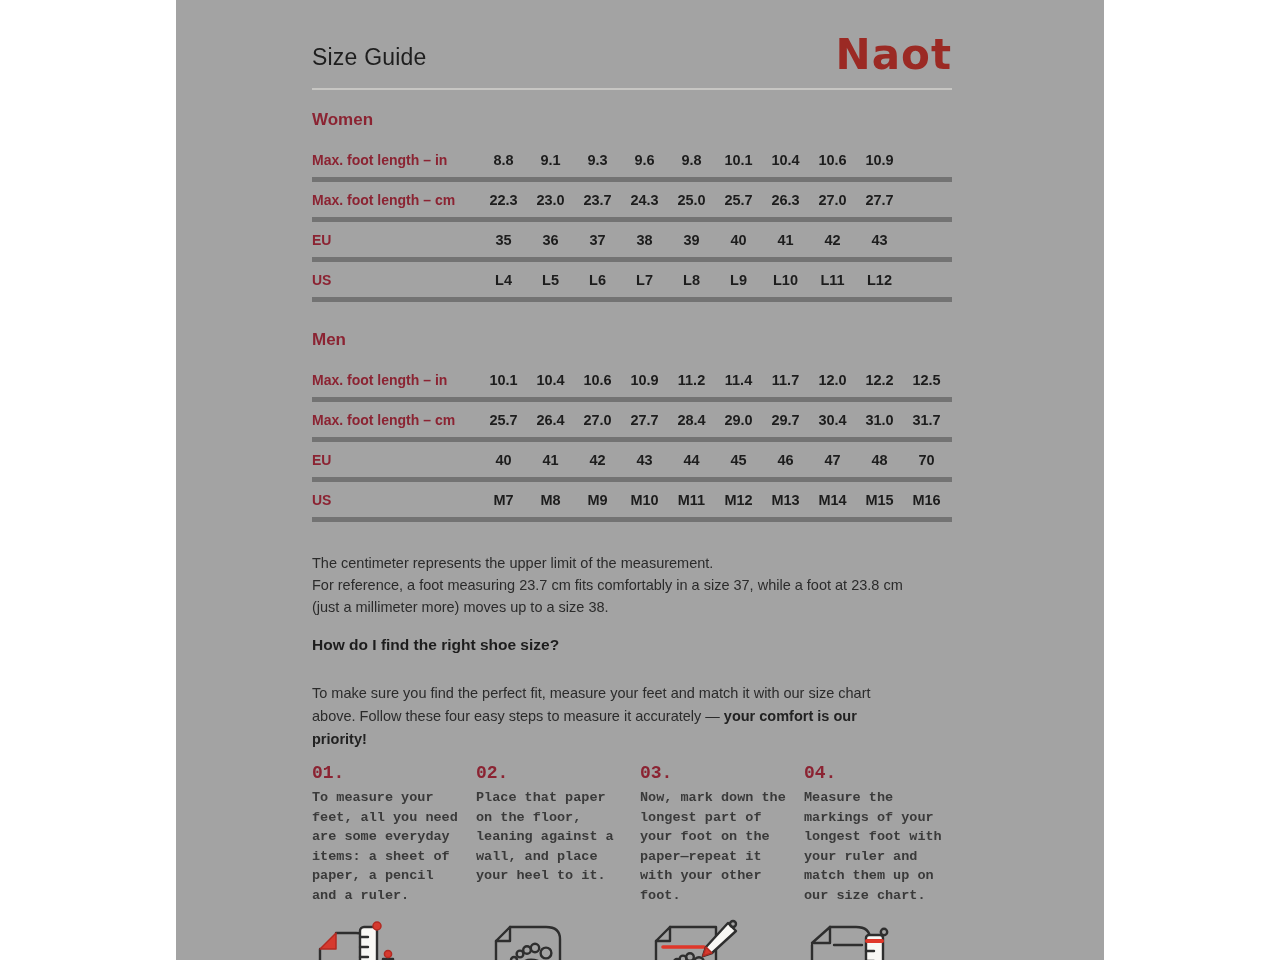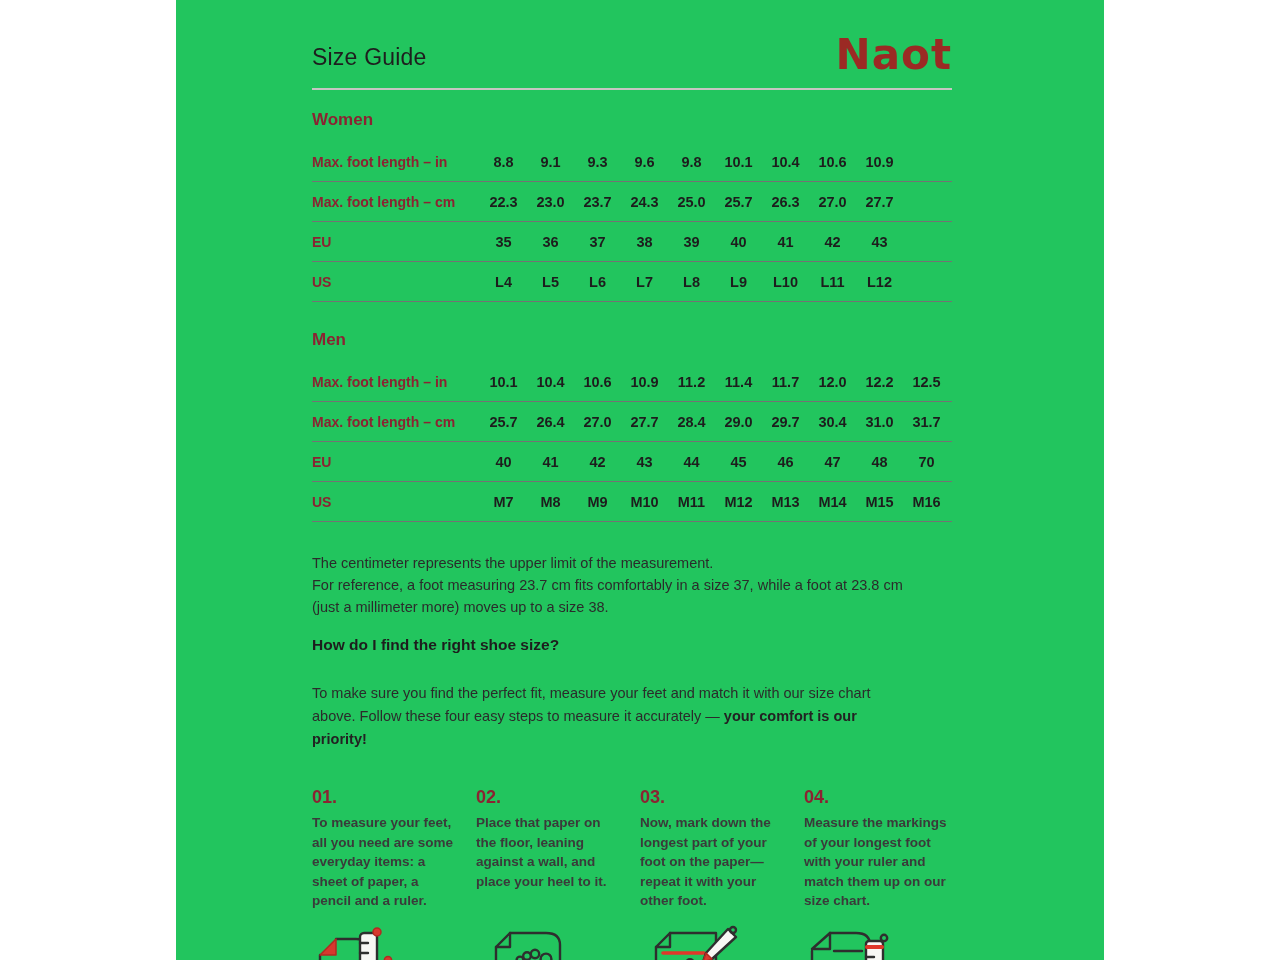--- a/index.html
+++ b/index.html
@@ -1,47 +1,47 @@
 <!DOCTYPE html>
 <html><head>
 <meta charset="utf-8">
 <style>
   * { box-sizing: border-box; }
   html, body { margin: 0; padding: 0; background: #ffffff; }
   body { font-family: "Liberation Sans", sans-serif; }
   .canvas { width: 1280px; height: 960px; margin: 0 auto; background: #ffffff; overflow: hidden; }
-  .page { width: 928px; height: 960px; margin: 0 auto; background: #22c55e;
+  .page { width: 928px; height: 960px; margin: 0 auto; background: #a3a3a3;
           padding: 34px 152px 0 136px; }
 
   
   .header { display: flex; justify-content: space-between; align-items: flex-start; }
   .title { font-size: 23px; font-weight: 500; color: #1e1e1e; padding-top: 10px; letter-spacing: .2px; }
   .logo { font-family: "DejaVu Sans", sans-serif; font-size: 42px; font-weight: 800;
           color: #9b2a24; line-height: 1; letter-spacing: 1px; text-align: right; }
   .top-divider { border-bottom: 2px solid #c7c6c3; margin-top: 12px; }
 
   
   .section-heading { font-size: 17px; font-weight: 700; color: #8b2332; }
   .women-heading { margin-top: 20px; margin-bottom: 12px; }
   .men-heading { margin-top: 28px; margin-bottom: 12px; }
   .trow { display: grid; grid-template-columns: 168px repeat(10, 47px);
-          align-items: center; height: 40px; border-bottom: 1px solid #737373; }
+          align-items: center; height: 40px; border-bottom: 5px solid #737373; }
   .tlabel { font-size: 14px; font-weight: 700; color: #8b2332; }
   .tcell { text-align: center; font-size: 14.5px; font-weight: 600; color: #1d1d1d; }
 
   
   .note { margin-top: 30px; font-size: 14.5px; color: #2b2b2b; line-height: 22px; }
 
   
   .howto-heading { margin-top: 18px; font-size: 15.5px; font-weight: 700; color: #1d1d1d; }
   .intro { margin-top: 28px; font-size: 14.5px; line-height: 23px; color: #2b2b2b; width: 586px; }
   .intro b { font-weight: 700; color: #222; }
 
   
-  .steps { display: grid; grid-template-columns: repeat(4, 1fr); column-gap: 16px; margin-top: 36px; }
+  .steps { display: grid; grid-template-columns: repeat(4, 1fr); column-gap: 16px; margin-top: 12px; font-family: Liberation Mono, monospace; }
   .step-number { font-size: 18px; font-weight: 700; color: #8b2332; }
   .step-text { margin-top: 5px; font-size: 13.5px; font-weight: 700; color: #3a3a3a;
                line-height: 19.5px; max-width: 150px; }
 
   
   .icons { display: grid; grid-template-columns: repeat(4, 1fr); column-gap: 16px; margin-top: 14px; }
   .icon-box svg { display: block; }
 </style>
 </head>
 <body>

